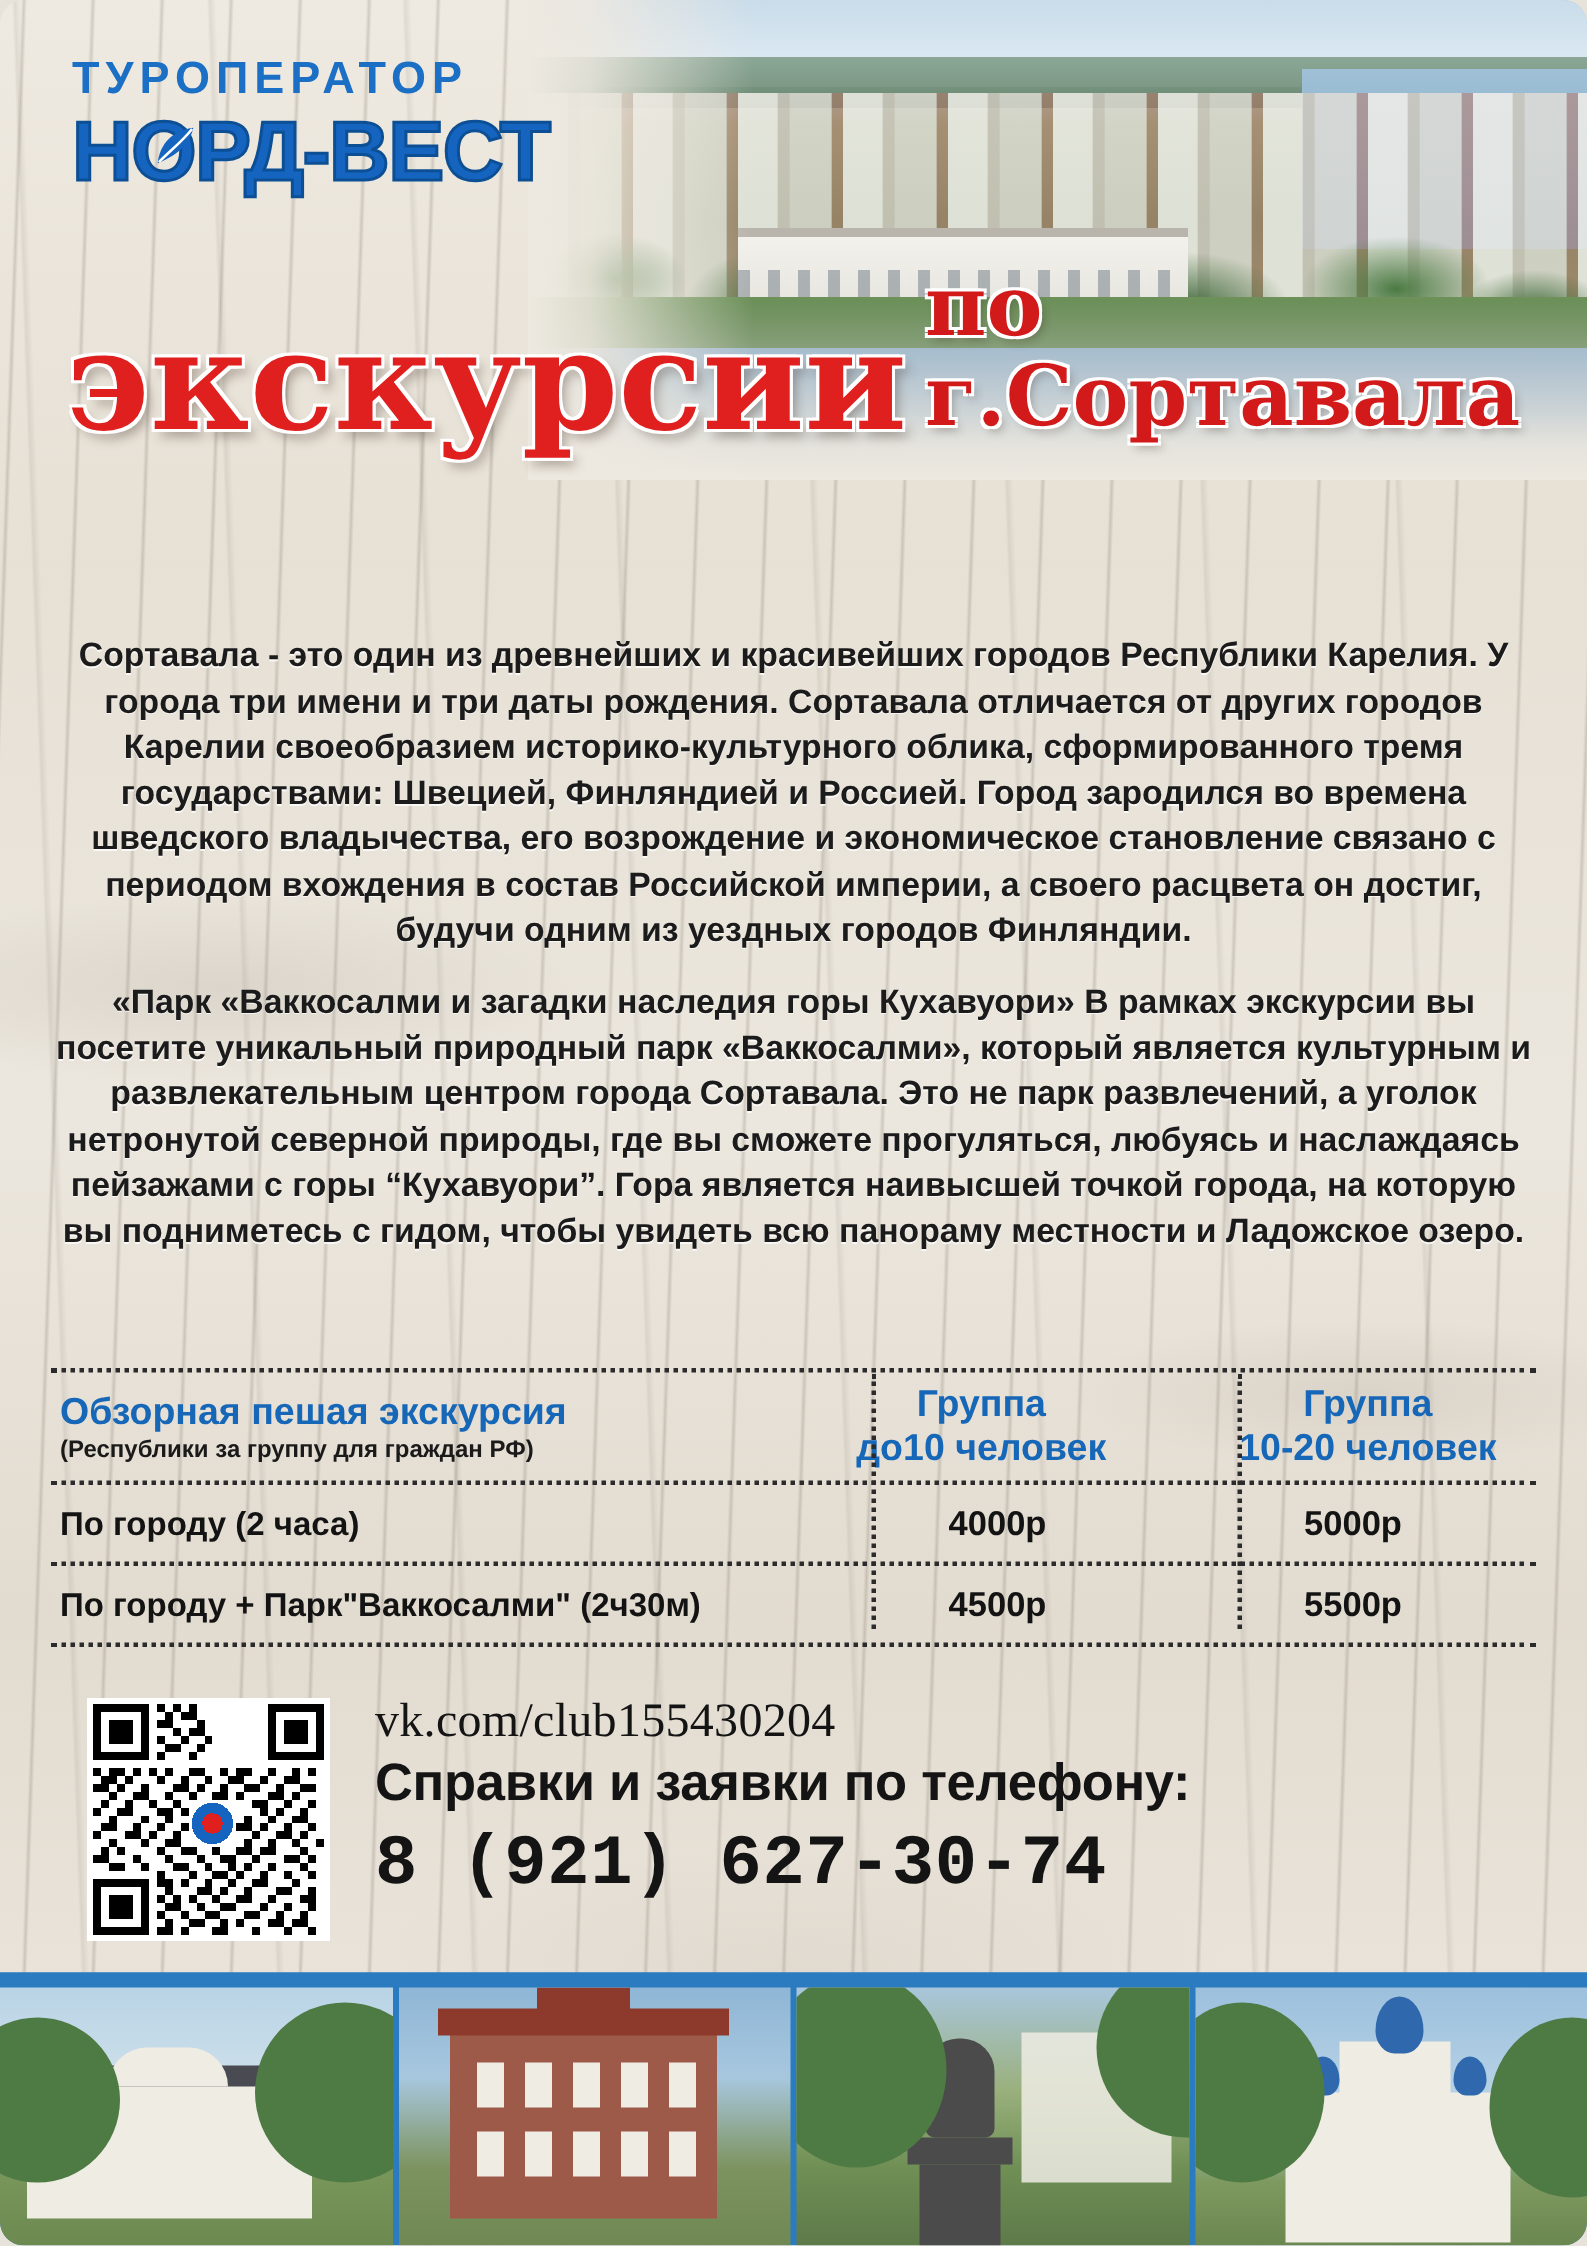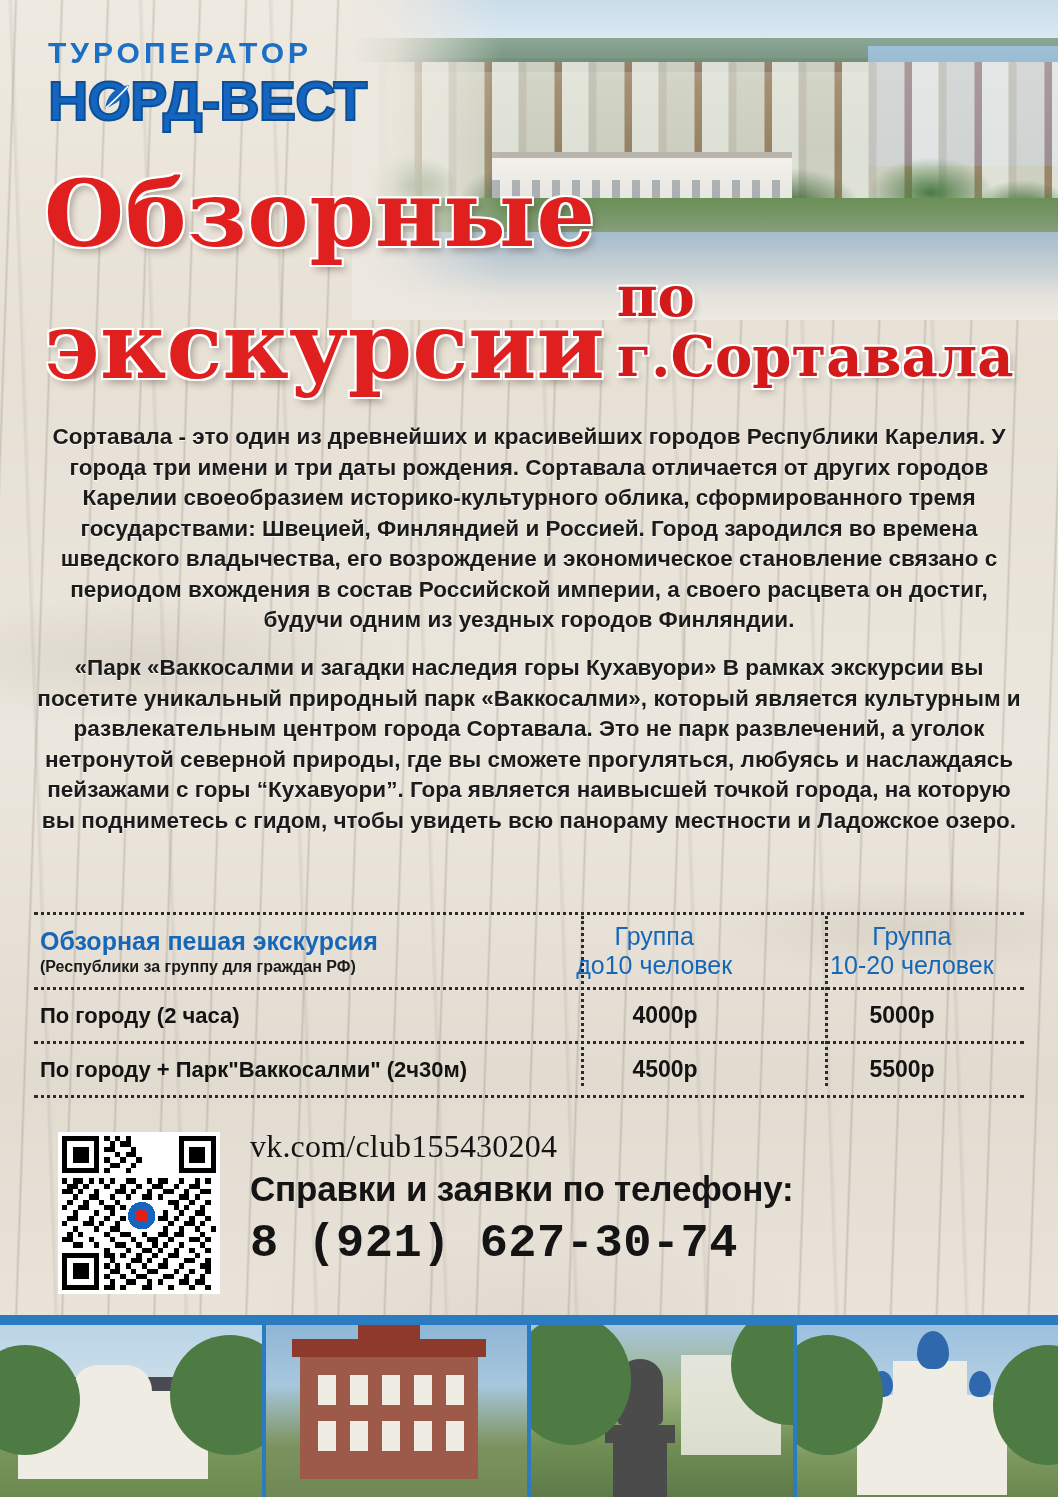--- a/index.html
+++ b/index.html
@@ -28,20 +28,21 @@
         rgba(120,112,100,0.26) 16px,
         rgba(255,255,255,0.0) 18px,
         rgba(255,255,255,0.0) 46px),
       repeating-linear-gradient(88deg,
         rgba(0,0,0,0.0) 0px,
         rgba(0,0,0,0.0) 60px,
         rgba(90,84,76,0.10) 62px,
         rgba(0,0,0,0.0) 66px,
         rgba(0,0,0,0.0) 130px),
       linear-gradient(180deg, #efeae1 0%, #e6e0d5 25%, #ece7de 50%, #e2dbd0 72%, #eee9e0 100%);
+    border-radius: 16px;
   }
   .poster:after {
     content: "";
     position: absolute;
     inset: 0;
     pointer-events: none;
     background:
       radial-gradient(ellipse 360px 90px at 14% 44%, rgba(150,140,126,0.18), rgba(0,0,0,0) 70%),
       radial-gradient(ellipse 280px 70px at 86% 62%, rgba(150,140,126,0.16), rgba(0,0,0,0) 70%),
       radial-gradient(ellipse 420px 120px at 50% 88%, rgba(160,150,136,0.12), rgba(0,0,0,0) 70%);
@@ -252,21 +253,21 @@
     font-family: "Liberation Sans", sans-serif;
   }
   .head-note {
     font-size: 16px;
     font-weight: bold;
     color: #1a1a1a;
     margin-top: 2px;
   }
   .head-group {
     font-size: 25px;
-    font-weight: normal;
+    font-weight: bold;
     color: #1667b8;
     line-height: 29px;
     font-family: "Liberation Sans", sans-serif;
   }
   .dotted-h {
     border-top: 3px dotted #2b2b2b;
     width: 990px;
     height: 0;
   }
   .t-body-row {
@@ -398,21 +399,20 @@
   <div class="logo">
     <div class="logo-top">ТУРОПЕРАТОР</div>
     <div class="logo-main">НОРД-ВЕСТ</div>
     <svg class="logo-leaf" viewBox="0 0 40 40">
       <path d="M6 34 C14 30 30 24 34 6 C18 8 8 18 6 34 Z" fill="#1565c0"></path>
       <path d="M7 33 C16 24 26 16 33 7" stroke="#ffffff" stroke-width="2" fill="none"></path>
     </svg>
   </div>
 
   <div class="title-wrap">
-    <div class="title-line1">Обзорные</div>
     <div class="title-line2row">
       <div class="title-line2">экскурсии</div>
       <div class="title-sub">по г.Сортавала</div>
     </div>
   </div>
 
   <div class="para" id="para1">Сортавала - это один из древнейших и красивейших городов Республики Карелия. У города три имени и три даты рождения.  Сортавала отличается от других городов Карелии своеобразием историко-культурного облика, сформированного тремя государствами: Швецией, Финляндией и Россией. Город зародился во времена шведского владычества, его возрождение и экономическое становление связано с периодом вхождения в состав Российской империи, а своего расцвета он достиг, будучи одним из уездных городов Финляндии.</div>
   <div class="para" id="para2">«Парк «Ваккосалми и загадки наследия горы Кухавуори» В рамках экскурсии вы посетите уникальный природный  парк «Ваккосалми», который является культурным и развлекательным центром города Сортавала. Это не парк развлечений, а уголок нетронутой северной природы, где вы сможете прогуляться, любуясь и наслаждаясь пейзажами с горы “Кухавуори”. Гора является наивысшей точкой города, на которую вы подниметесь с гидом, чтобы увидеть всю панораму местности и Ладожское озеро.</div>
 
   <div class="table">

